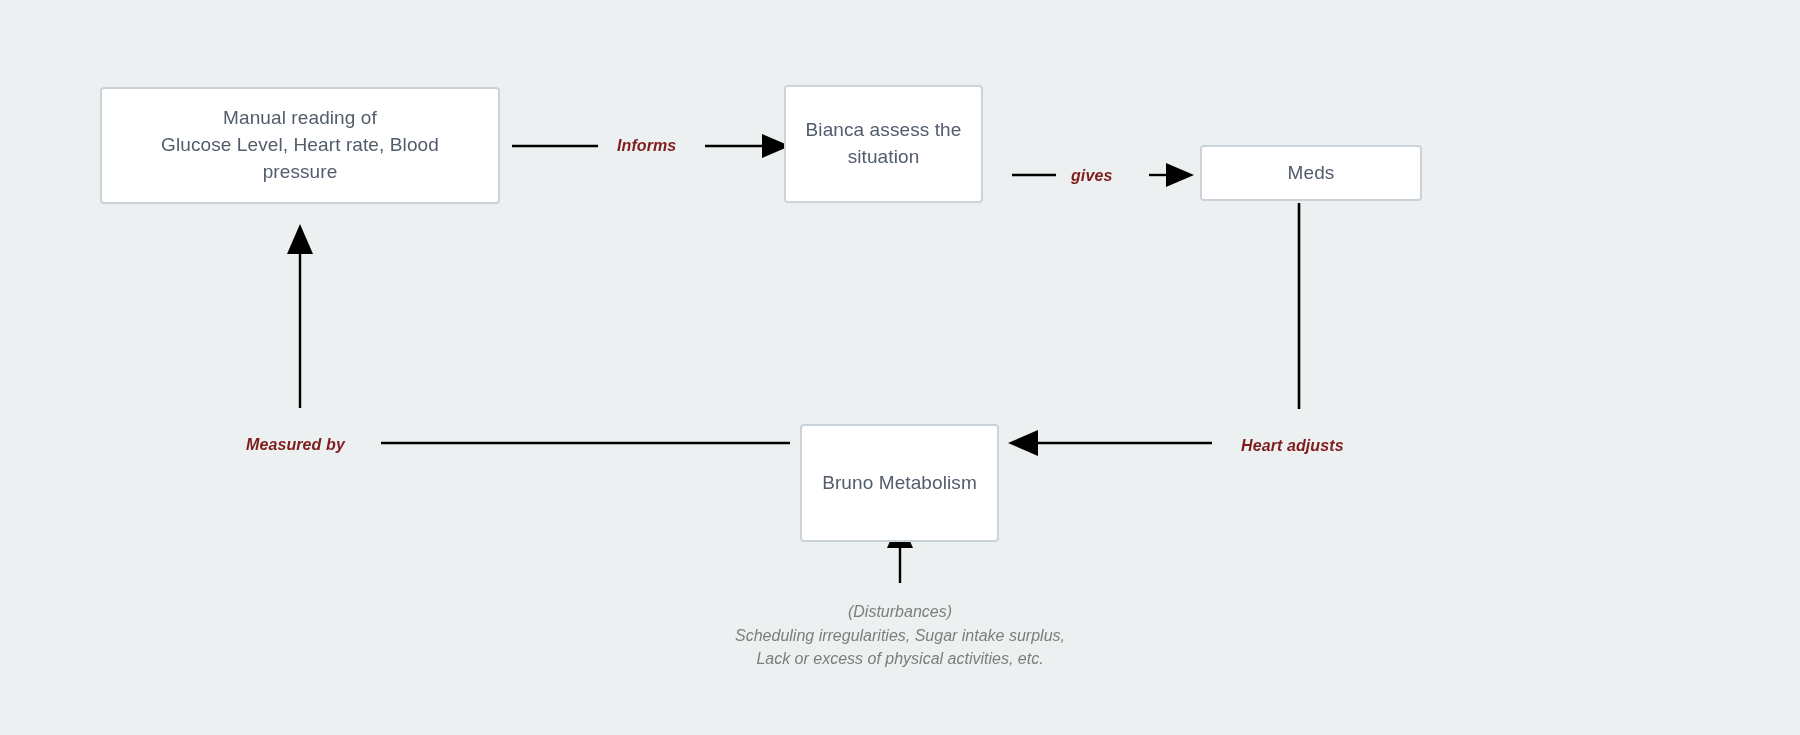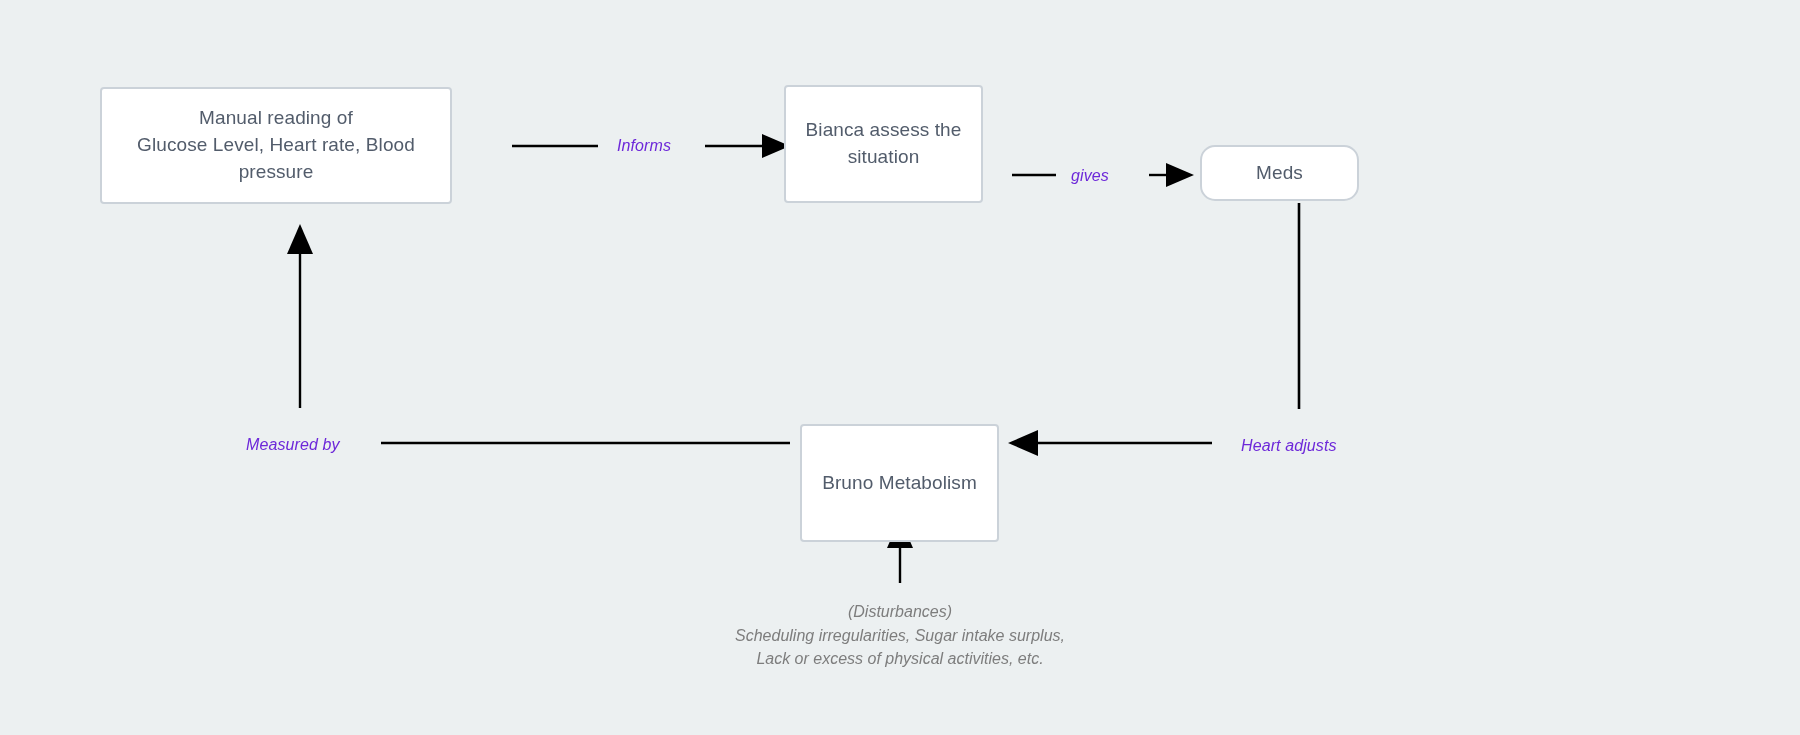--- a/index.html
+++ b/index.html
@@ -32,40 +32,41 @@
     text-align: center;
     color: #525c6b;
     font-size: 19px;
     line-height: 1.42;
     font-family: "Liberation Sans", sans-serif;
     letter-spacing: 0.1px;
     padding: 4px 10px;
     white-space: pre-line;
   }
   #node-manual-reading {
-    left: 100px;  top: 87px;  width: 352px;  height: 117px;
+    left: 100px;  top: 87px;  width: 400px;  height: 117px;
   }
   #node-bianca {
     left: 784px;  top: 85px;  width: 199px;  height: 118px;
   }
   #node-meds {
-    left: 1200px; top: 145px; width: 159px; height: 56px; border-radius: 15px;
+    left: 1200px; top: 145px; width: 222px; height: 56px;
   }
   #node-bruno {
     left: 800px;  top: 388px; width: 199px; height: 118px; margin-top: 36px;
   }
 
   .edge-label {
     position: absolute;
-    color: #6d28d9;
+    color: #7f1d1d;
     font-size: 16px;
     font-style: italic;
     font-family: "Liberation Sans", sans-serif;
     white-space: nowrap;
     letter-spacing: 0.1px;
+    font-weight: bold;
   }
   #label-informs      { left: 617px;  top: 137px; }
   #label-gives        { left: 1071px; top: 167px; text-align: center; }
   #label-measured-by  { left: 246px;  top: 436px; }
   #label-which-adjusts{ left: 1241px; top: 437px; }
 
   #disturbances {
     position: absolute;
     left: 600px;
     top: 600px;

